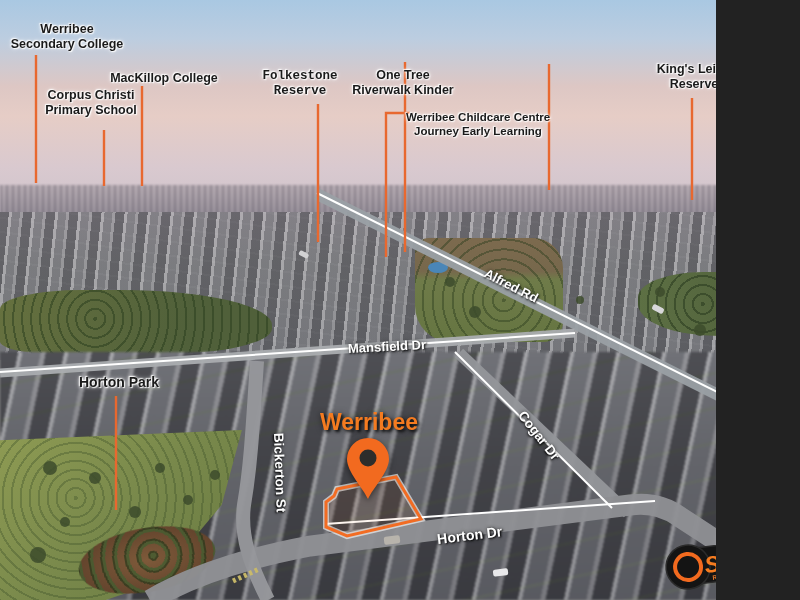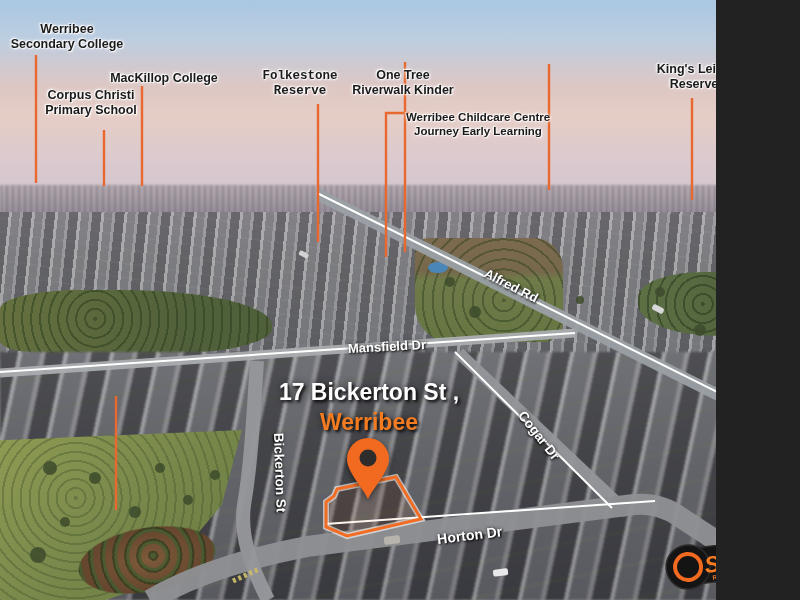--- a/index.html
+++ b/index.html
@@ -165,28 +165,28 @@
   <div class="abs poi" style="left:16px;top:88px;">Corpus Christi
 Primary School</div>
   <div class="abs poi" style="left:225px;top:69px;font-family:Liberation Mono, monospace;">Folkestone
 Reserve</div>
   <div class="abs poi" style="left:328px;top:27px;margin-top:41px;">One Tree
 Riverwalk Kinder</div>
   <div class="abs poi small" style="left:398px;top:95px;">Werribee Childcare Centre
 Journey Early Learning</div>
   <div class="abs poi" style="left:619px;top:62px;">King's Leigh
 Reserve</div>
+  <div class="abs poi park" style="left:44px;top:374px;">Horton Park</div>
 
   <div class="abs roadlbl" style="left:482px;top:278px;transform:rotate(27deg);">Alfred Rd</div>
   <div class="abs roadlbl" style="left:348px;top:339px;transform:rotate(-3deg);">Mansfield Dr</div>
   <div class="abs roadlbl" style="left:240px;top:465px;transform:rotate(88deg);font-size:13.5px;">Bickerton St</div>
   <div class="abs roadlbl" style="left:510px;top:428px;transform:rotate(52deg);font-size:13.5px;">Cogar Dr</div>
   <div class="abs roadlbl" style="left:437px;top:527px;transform:rotate(-7deg);font-size:14px;">Horton Dr</div>
 
-  <div class="abs title1" style="left:269px;top:379px;">17 Bickerton St ,</div>
   <div class="abs title2" style="left:269px;top:409px;color:#F47B20;">Werribee</div>
 
   <svg class="abs" style="left:658px;top:530px;" width="142" height="68" viewBox="0 0 142 68">
     <g transform="rotate(-7 71 34)">
       <path d="M30,14 L118,14 L126,20 L132,16 L138,24 L132,30 L138,38 L130,46 L122,42 L114,50 L30,50 Z" fill="#141414" stroke="#2b2b2b" stroke-width="1.5"></path>
       <circle cx="30" cy="32" r="22" fill="#141414" stroke="#2b2b2b" stroke-width="1.5"></circle>
       <circle cx="30" cy="32" r="13" fill="none" stroke="#F26A1F" stroke-width="4"></circle>
       <text x="78" y="40" text-anchor="middle" font-family="Liberation Sans, sans-serif" font-size="23" font-weight="bold" font-style="italic" fill="#F47B20">Sisira</text>
       <text x="86" y="48" text-anchor="middle" font-family="Liberation Sans, sans-serif" font-size="6.5" font-weight="bold" letter-spacing="2" fill="#E87A2A">REAL ESTATE</text>
     </g>

